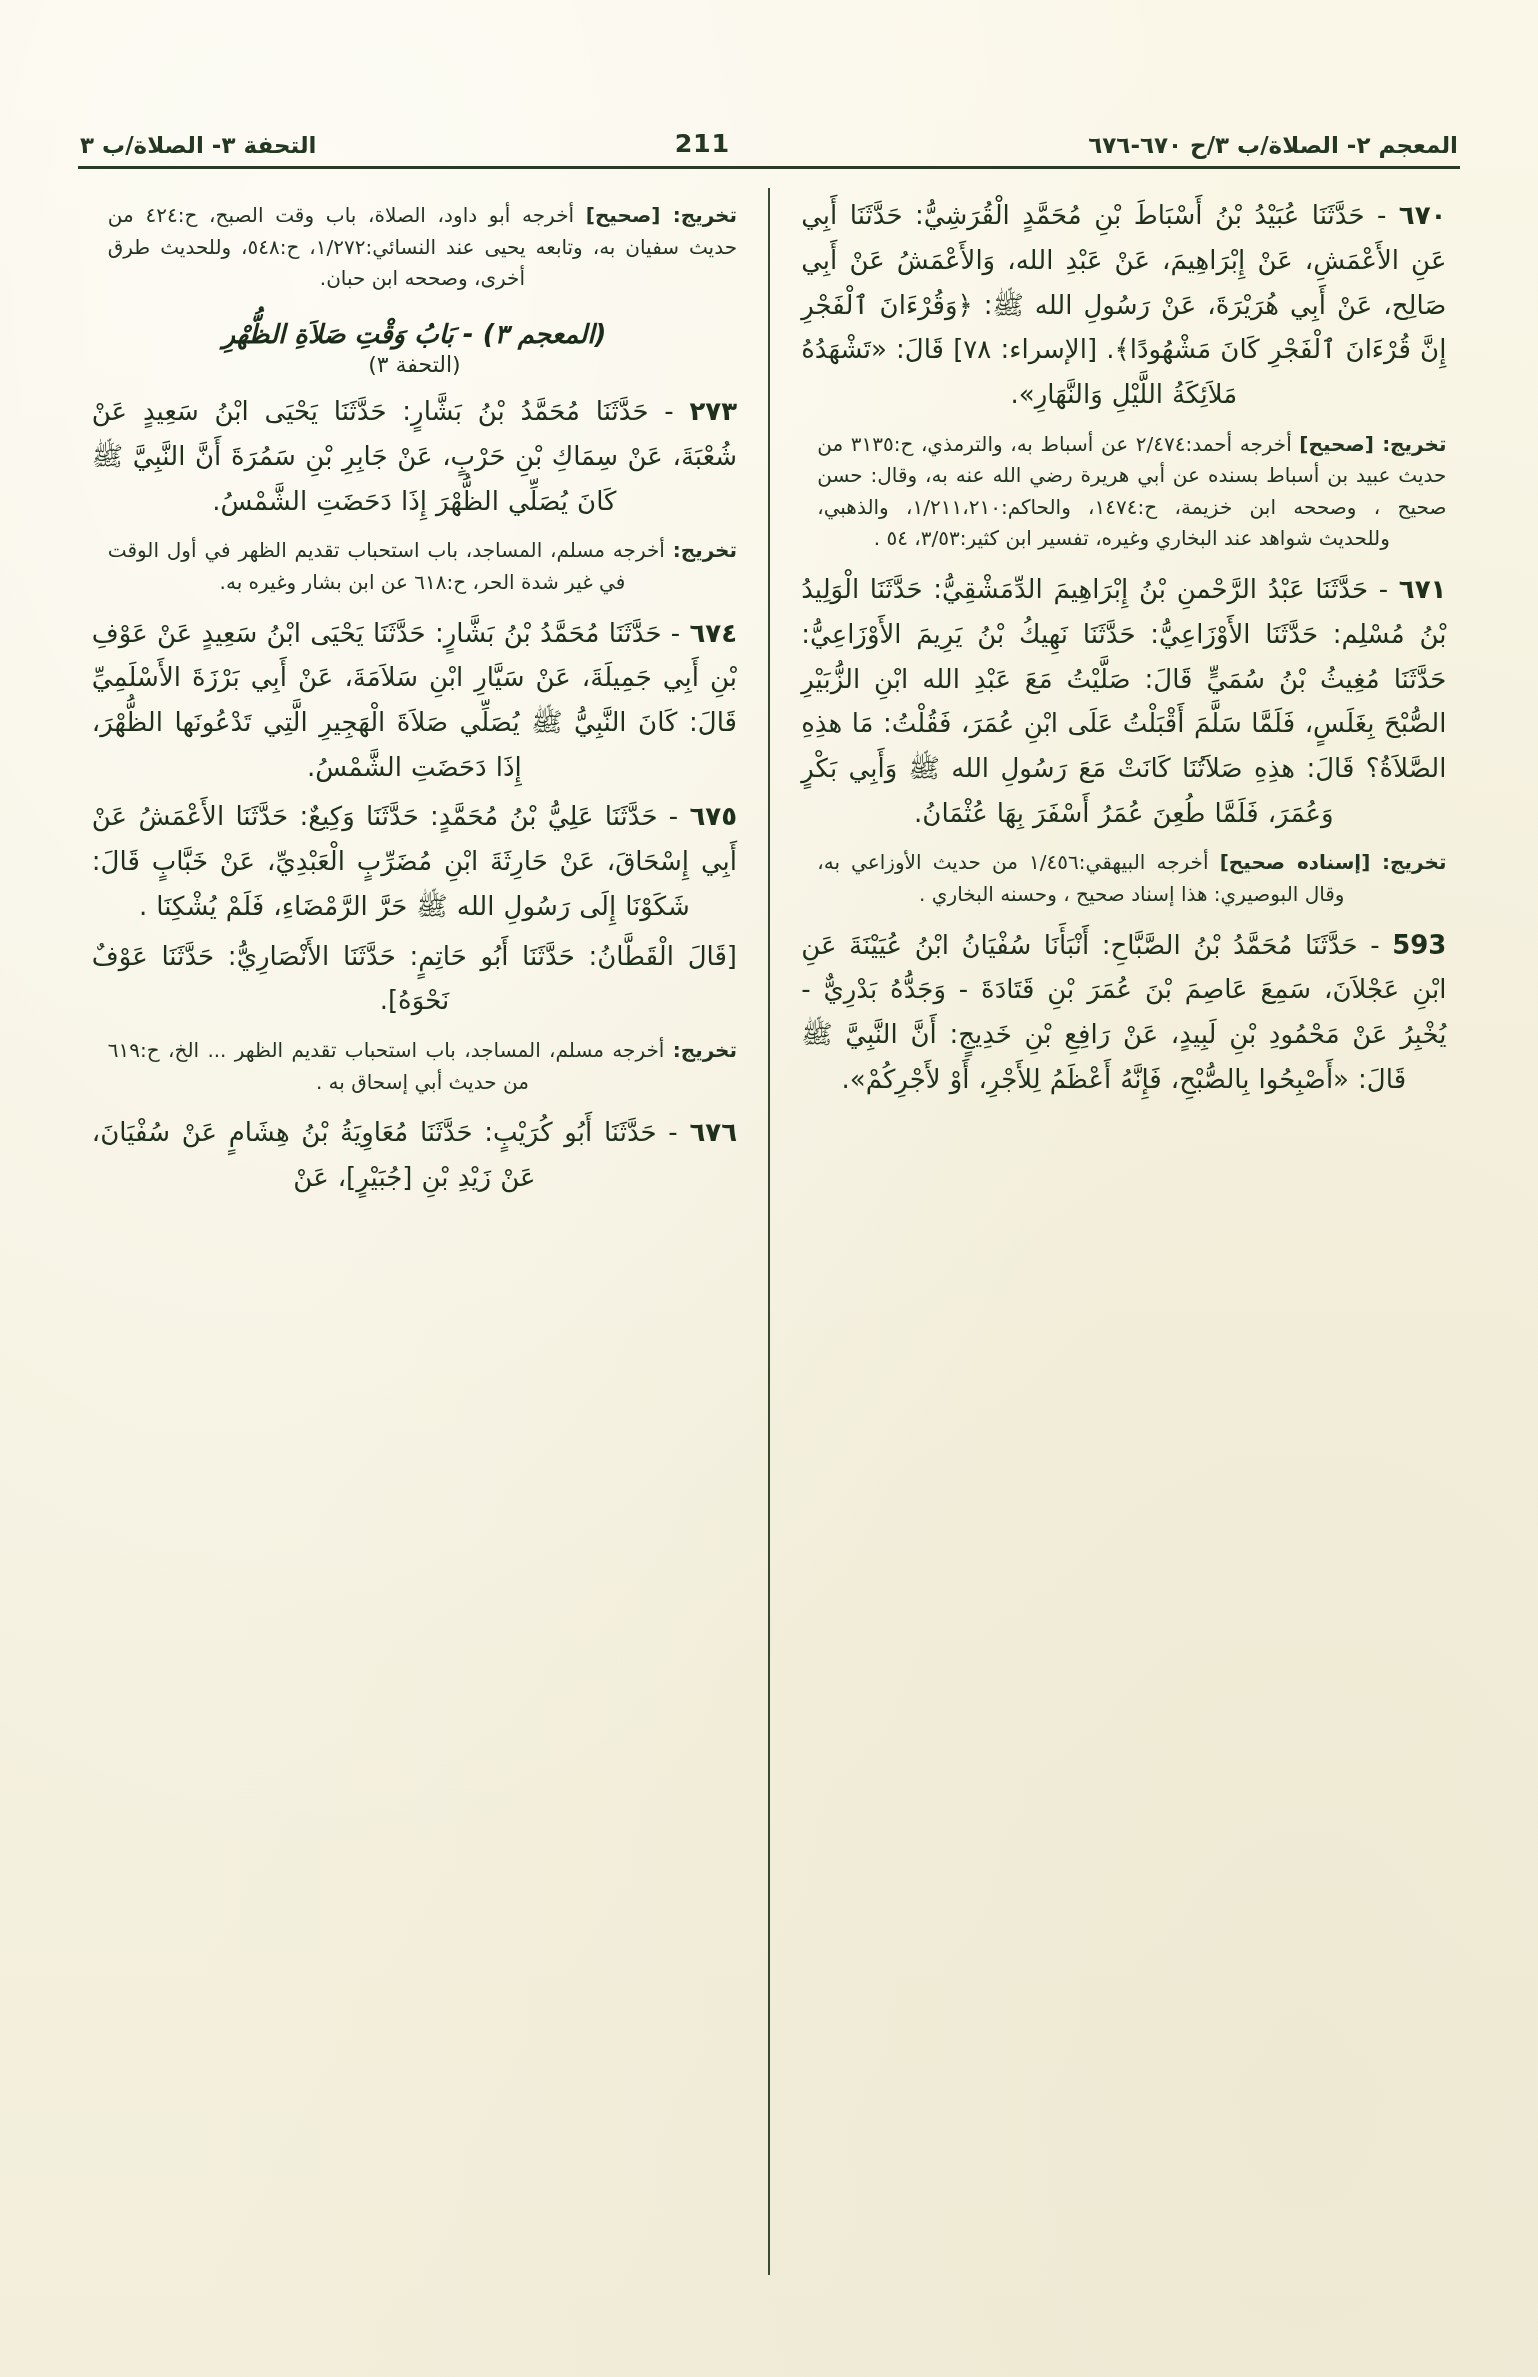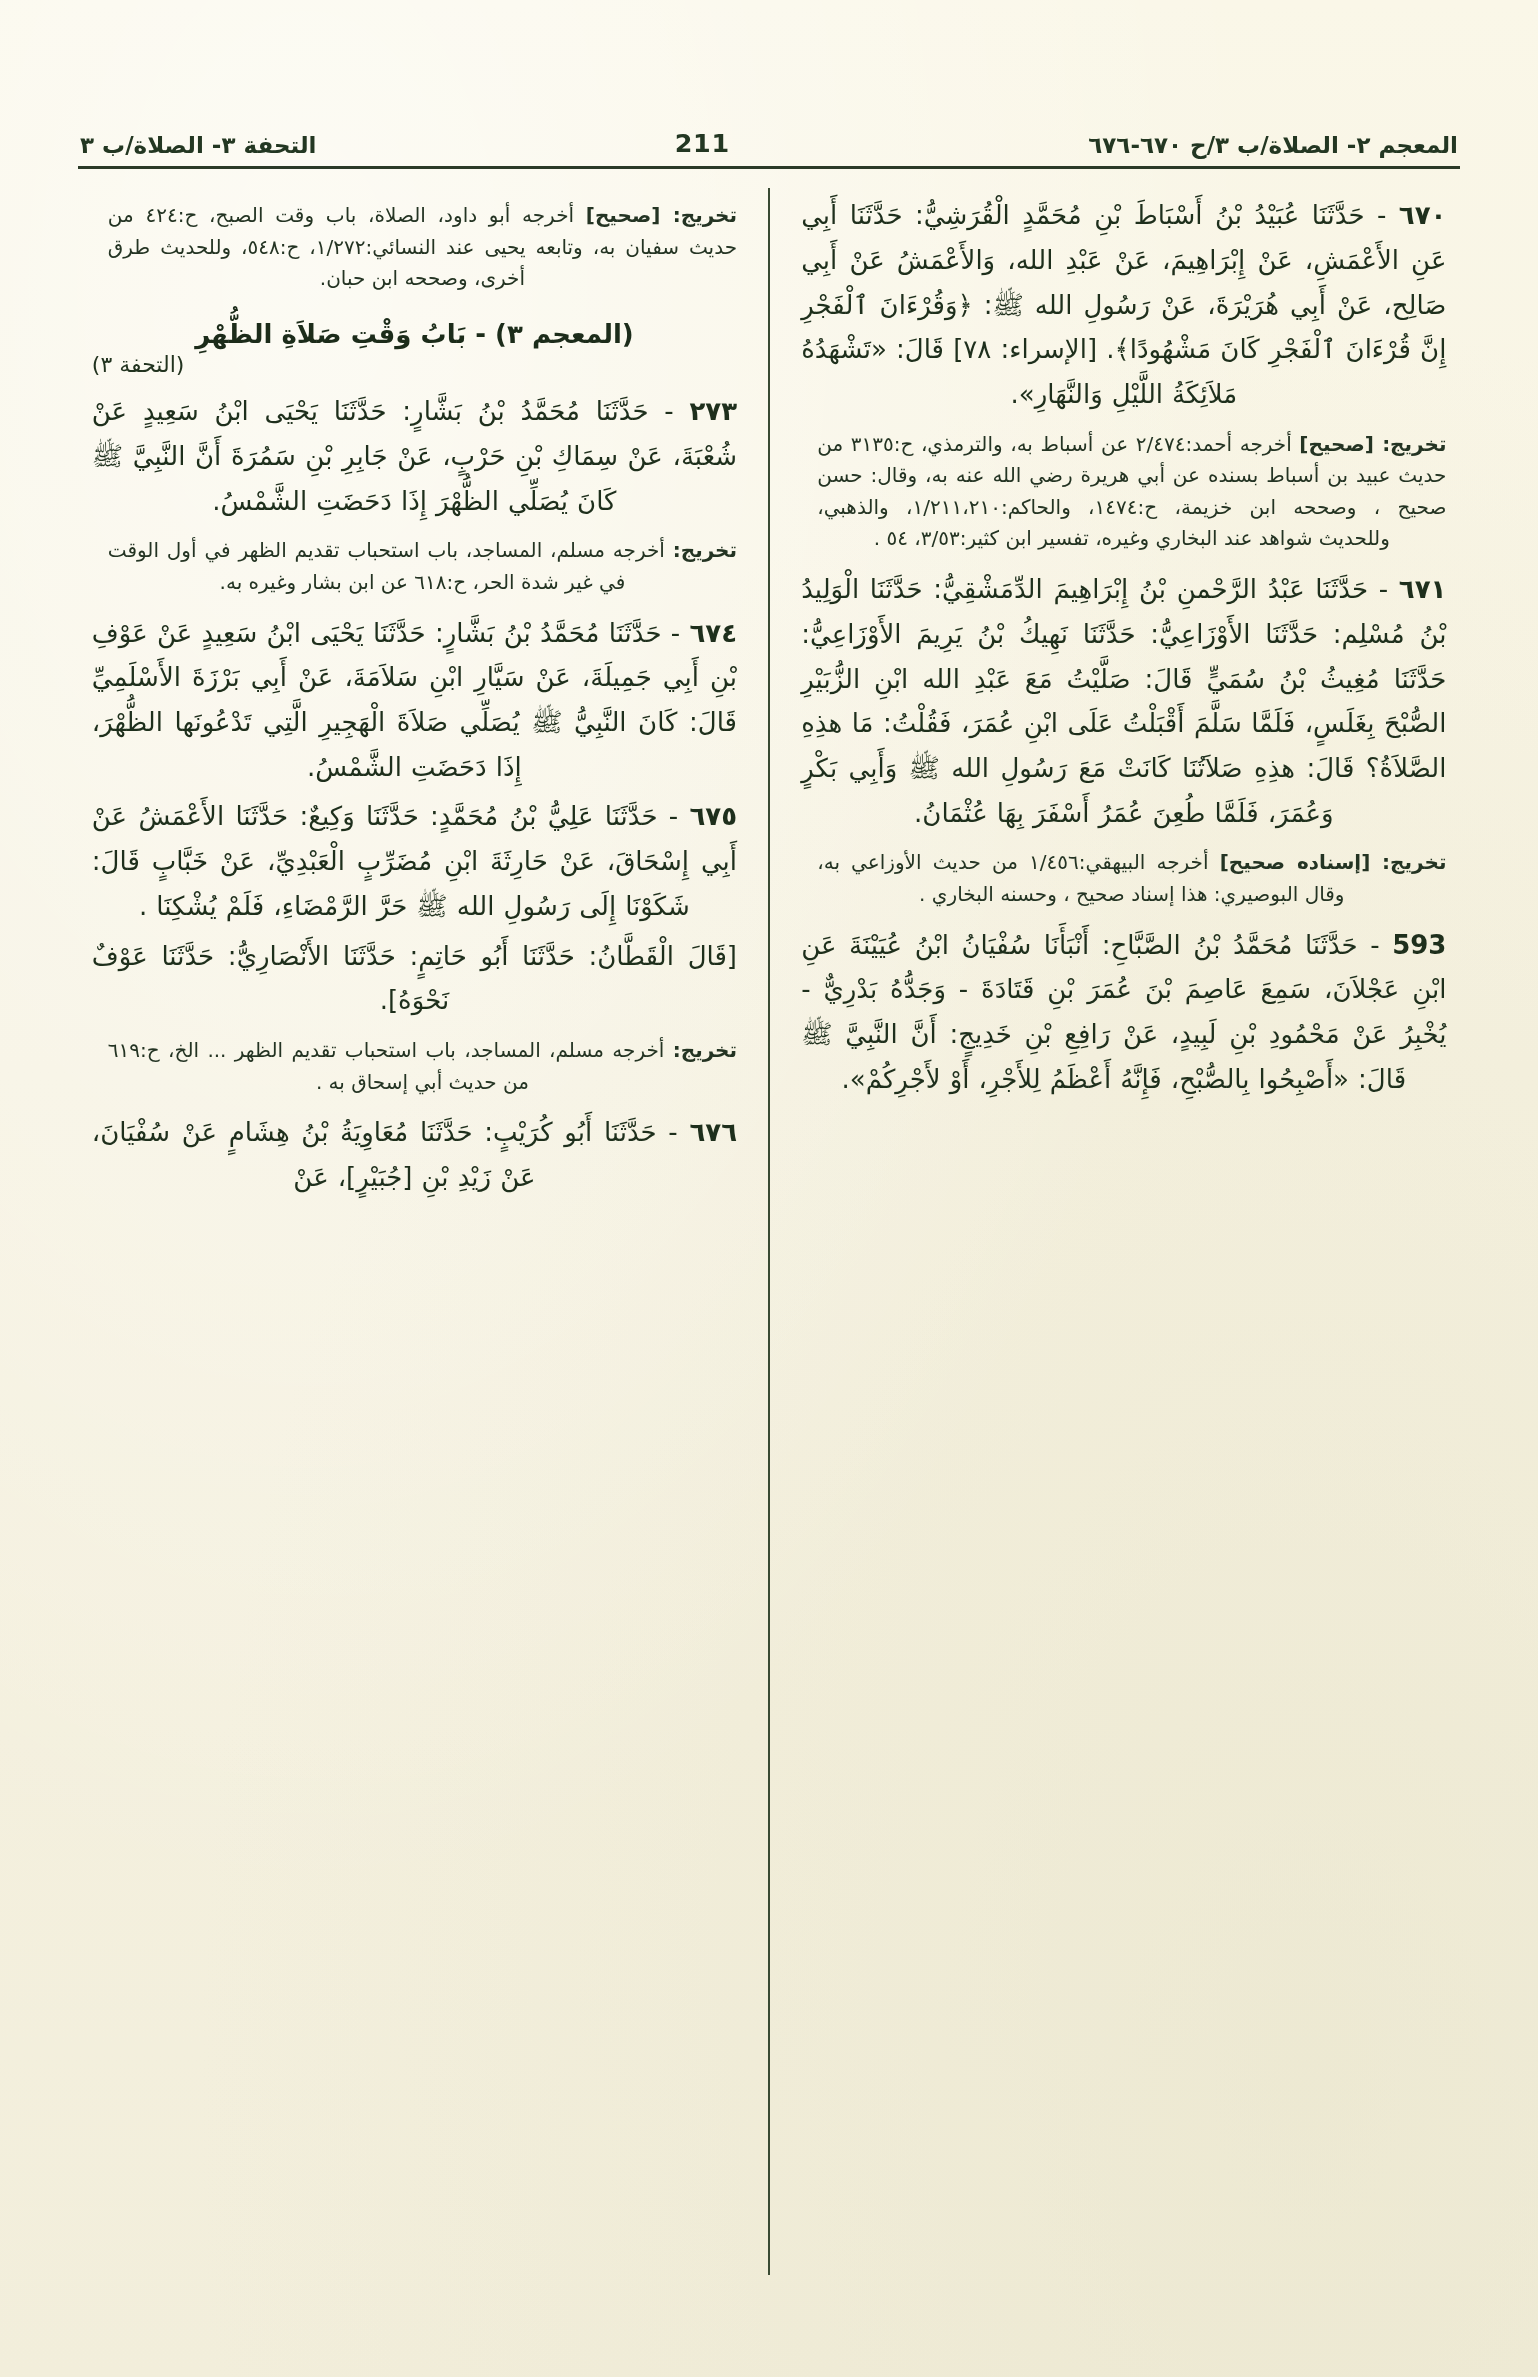--- a/index.html
+++ b/index.html
@@ -94,24 +94,25 @@
     color:#243423;
   }
   .takhrij .lbl{font-weight:700;}
   .takhrij .grade{font-weight:700;}
   .chapter{
     font-size:26px;
     font-weight:700;
     text-align:center;
     margin:24px 0 3.4px 0;
     color:#1c2c1a;
+    font-style:italic;
   }
   .chapter-sub{
     font-size:22px;
-    text-align:left;
+    text-align:center;
     margin:1.7px 0 12px 0;
     color:#22331f;
   }
 </style>
 </head>
 <body>
 
 <div class="paper-texture"></div>
 
 <div class="page">

